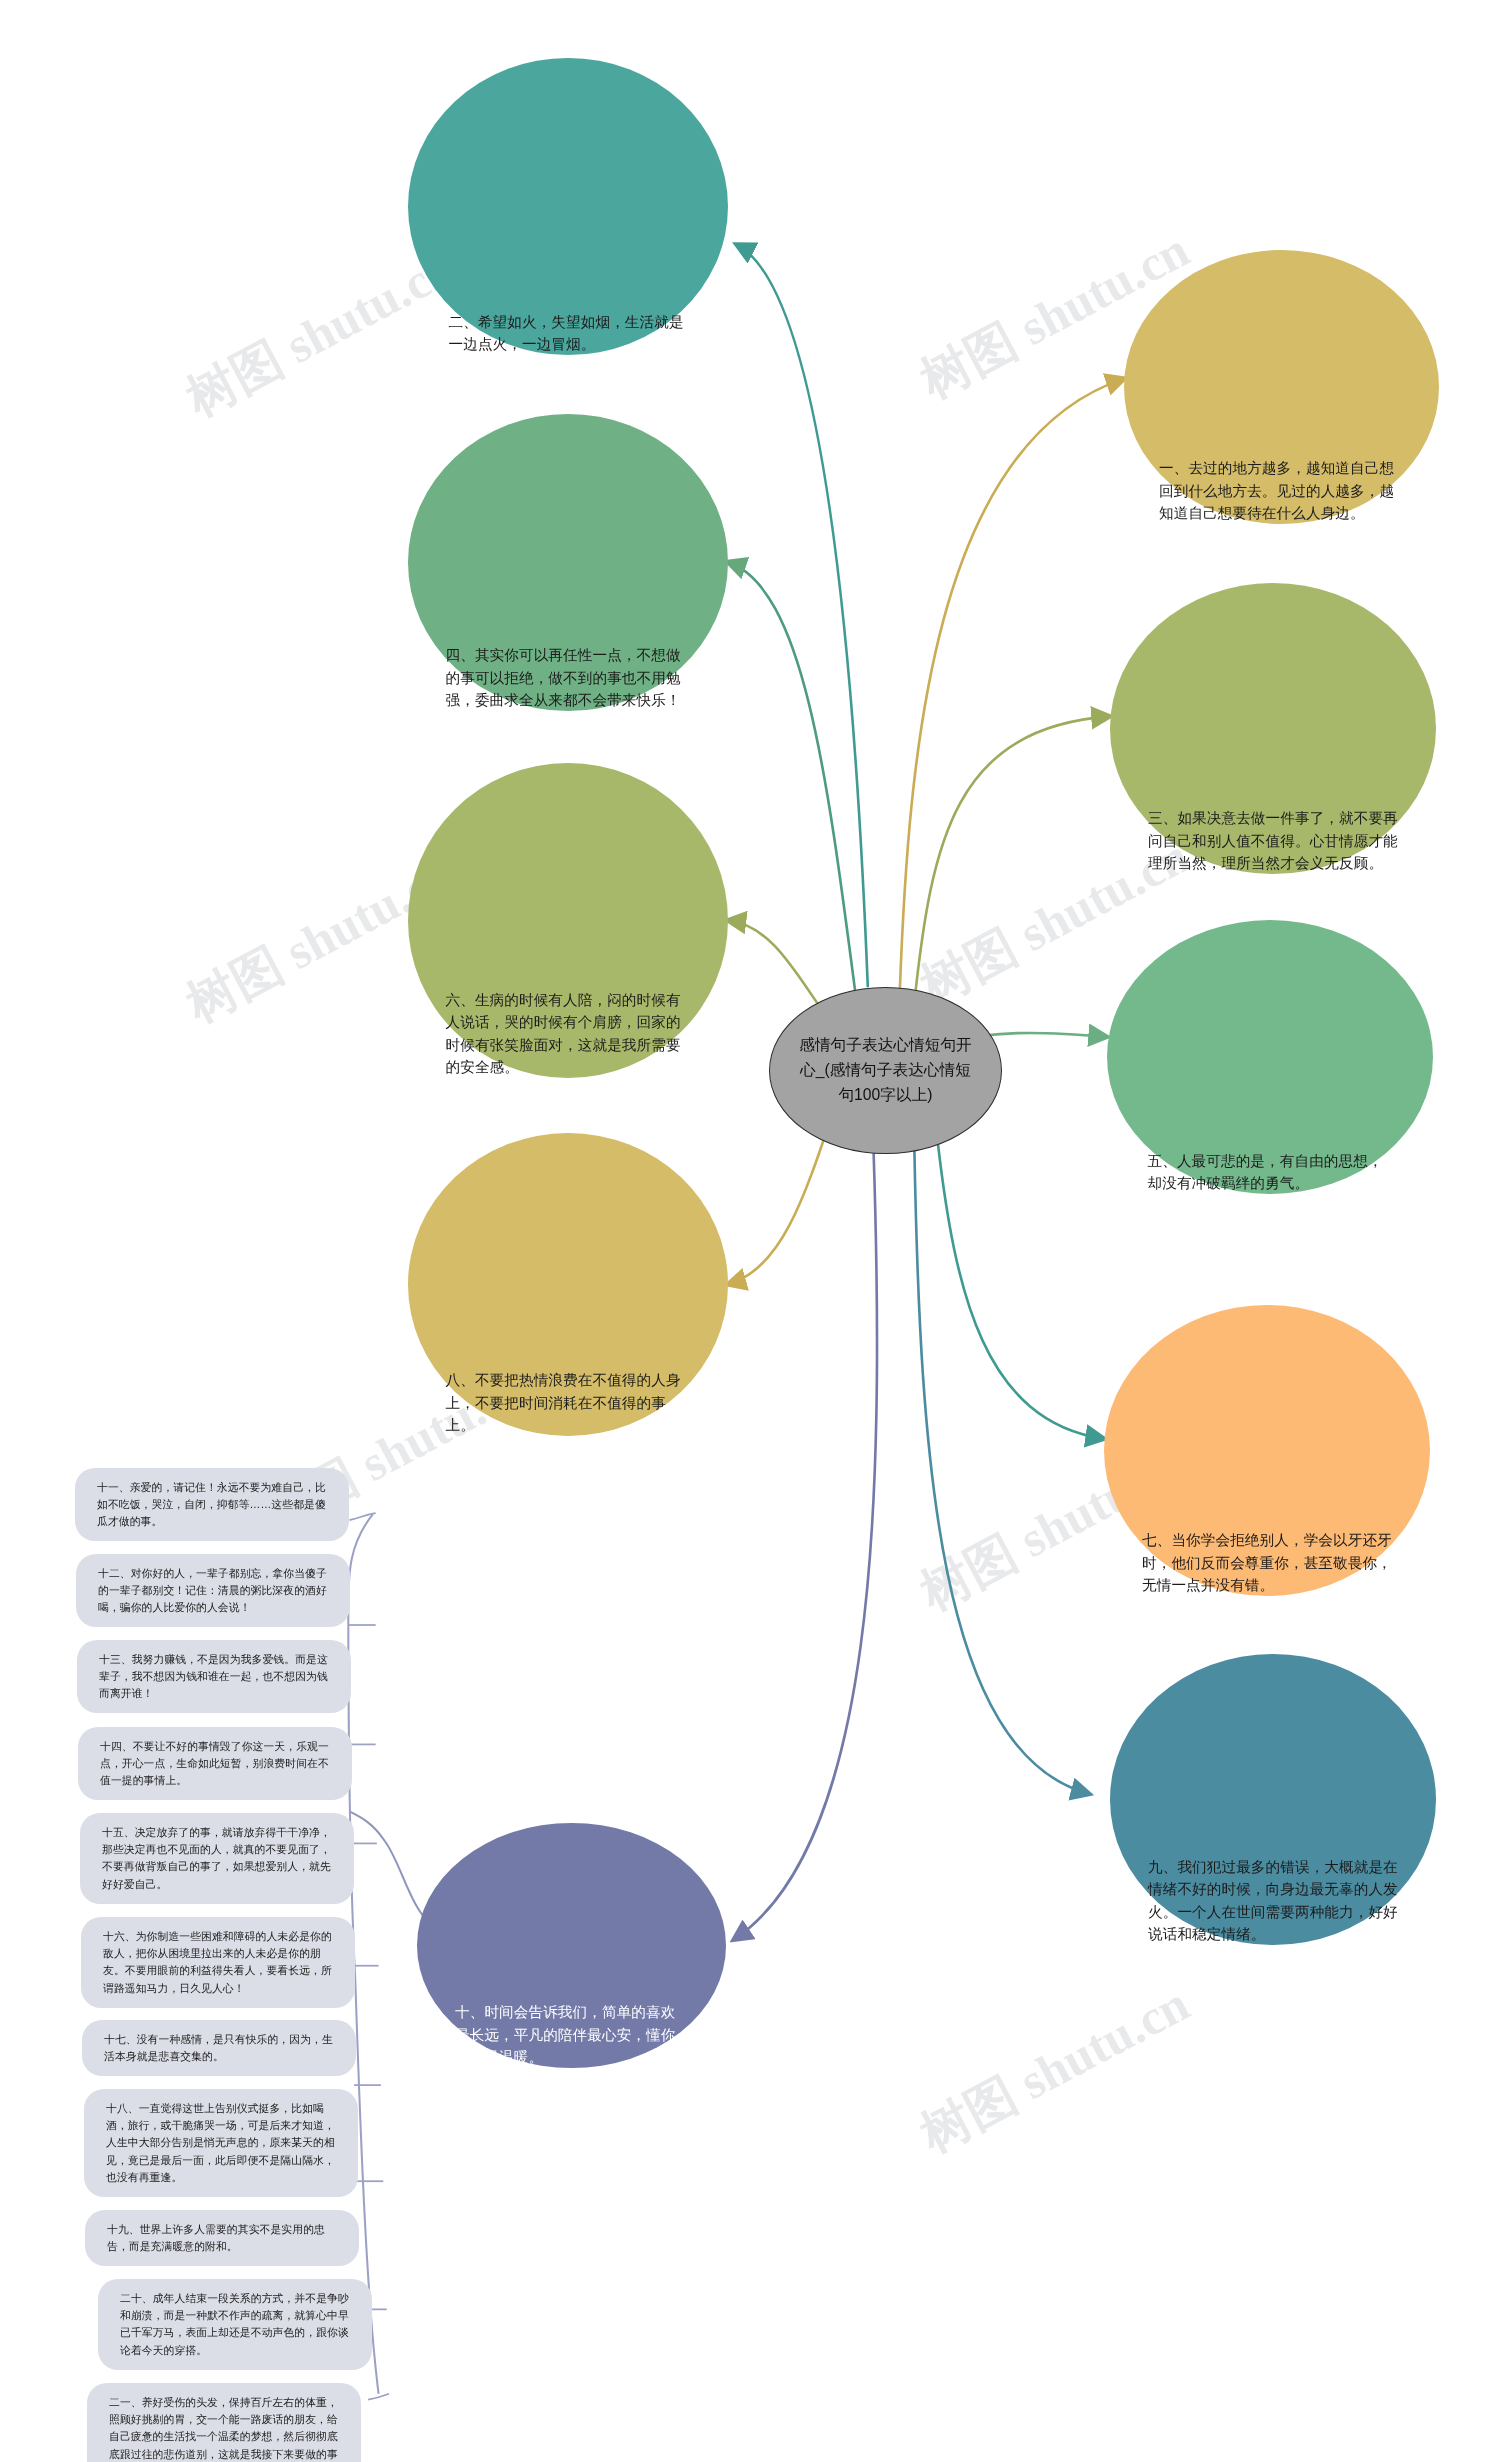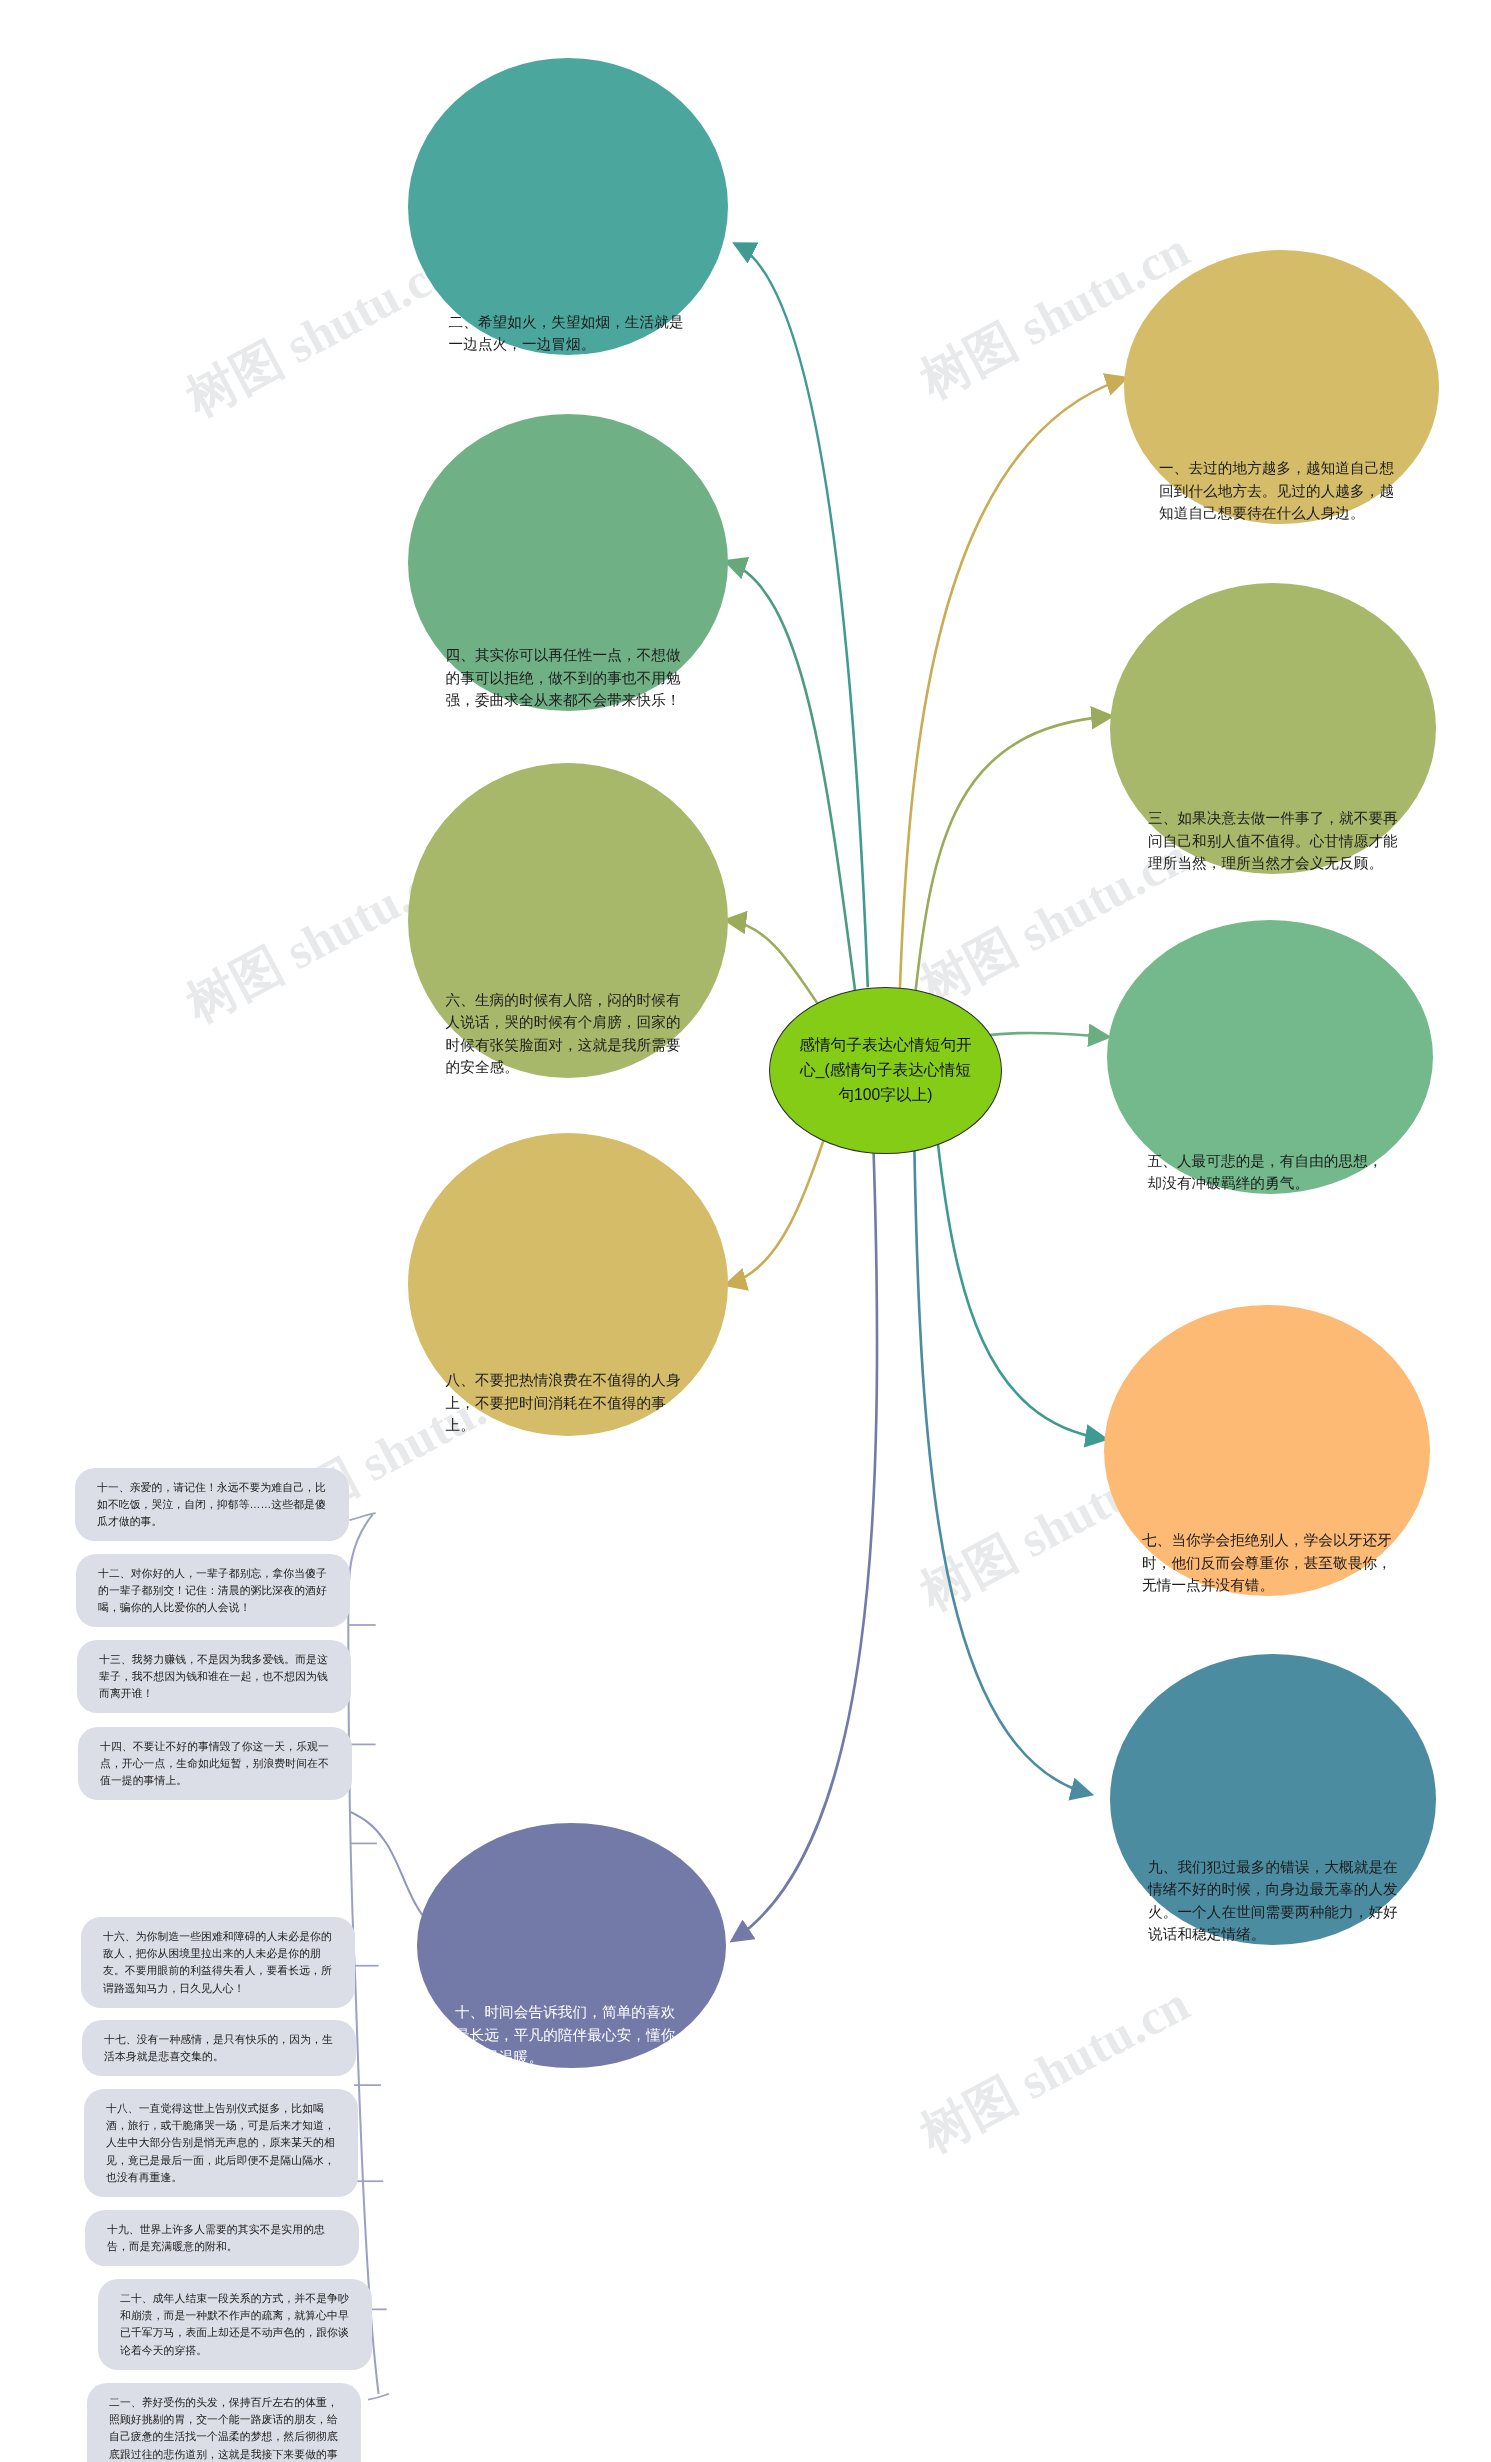--- a/index.html
+++ b/index.html
@@ -56,21 +56,21 @@
     letter-spacing: 0.1px;
   }
 
   #center-node {
     position: absolute;
     left: 769px;
     top: 987px;
     width: 233px;
     height: 167px;
     border-radius: 50%;
-    background: #84cc16;
+    background: #a3a3a3;
     border: 1.2px solid #2d2d2d;
     display: flex;
     align-items: center;
     justify-content: center;
     box-sizing: border-box;
     z-index: 5;
   }
   #center-node .txt {
     width: 175px;
     text-align: center;
@@ -205,20 +205,23 @@
   </div>
   <div class="pill" style="left: 76px; top: 1554px; width: 274px;">
     <span>十二、对你好的人，一辈子都别忘，拿你当傻子的一辈子都别交！记住：清晨的粥比深夜的酒好喝，骗你的人比爱你的人会说！</span>
   </div>
   <div class="pill" style="left: 77px; top: 1640px; width: 274px;">
     <span>十三、我努力赚钱，不是因为我多爱钱。而是这辈子，我不想因为钱和谁在一起，也不想因为钱而离开谁！</span>
   </div>
   <div class="pill" style="left: 78px; top: 1727px; width: 274px;">
     <span>十四、不要让不好的事情毁了你这一天，乐观一点，开心一点，生命如此短暂，别浪费时间在不值一提的事情上。</span>
   </div>
+  <div class="pill" style="left: 80px; top: 1813px; width: 274px;">
+    <span>十五、决定放弃了的事，就请放弃得干干净净，那些决定再也不见面的人，就真的不要见面了，不要再做背叛自己的事了，如果想爱别人，就先好好爱自己。</span>
+  </div>
   <div class="pill" style="left: 81px; top: 1917px; width: 274px;">
     <span>十六、为你制造一些困难和障碍的人未必是你的敌人，把你从困境里拉出来的人未必是你的朋友。不要用眼前的利益得失看人，要看长远，所谓路遥知马力，日久见人心！</span>
   </div>
   <div class="pill" style="left: 82px; top: 2020px; width: 274px;">
     <span>十七、没有一种感情，是只有快乐的，因为，生活本身就是悲喜交集的。</span>
   </div>
   <div class="pill" style="left: 84px; top: 2089px; width: 274px;">
     <span>十八、一直觉得这世上告别仪式挺多，比如喝酒，旅行，或干脆痛哭一场，可是后来才知道，人生中大部分告别是悄无声息的，原来某天的相见，竟已是最后一面，此后即便不是隔山隔水，也没有再重逢。</span>
   </div>
   <div class="pill" style="left: 85px; top: 2210px; width: 274px;">

